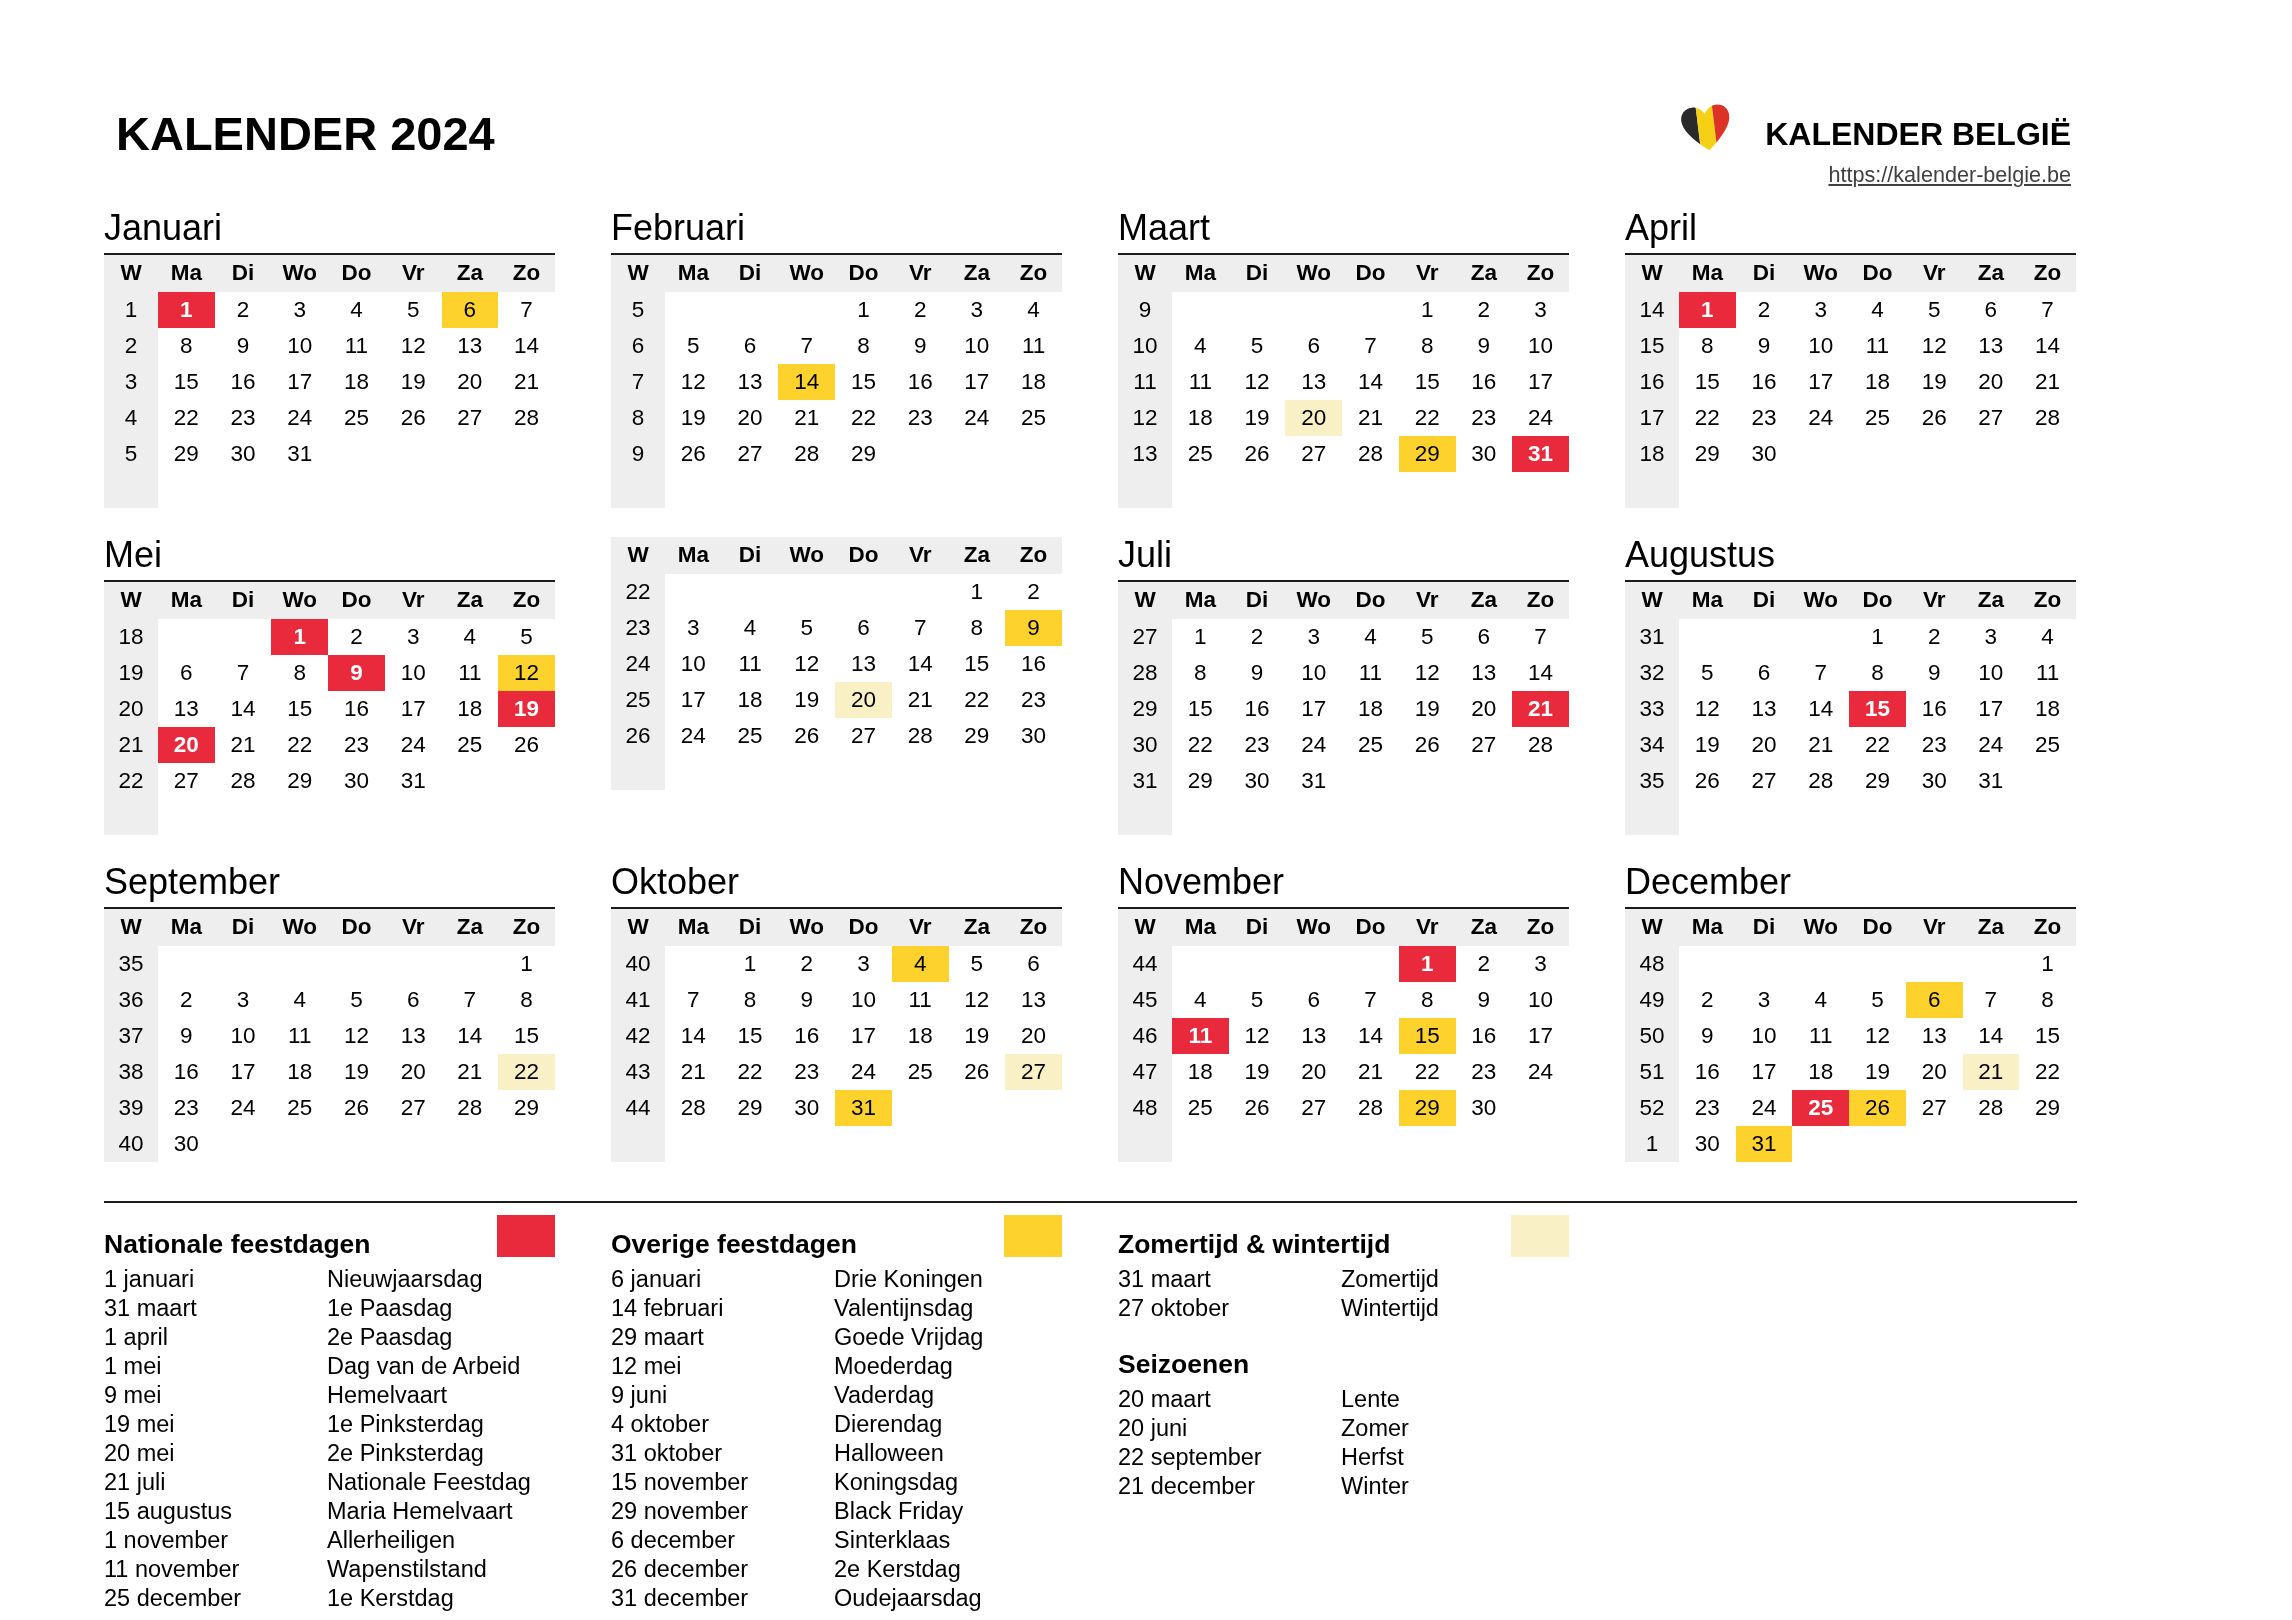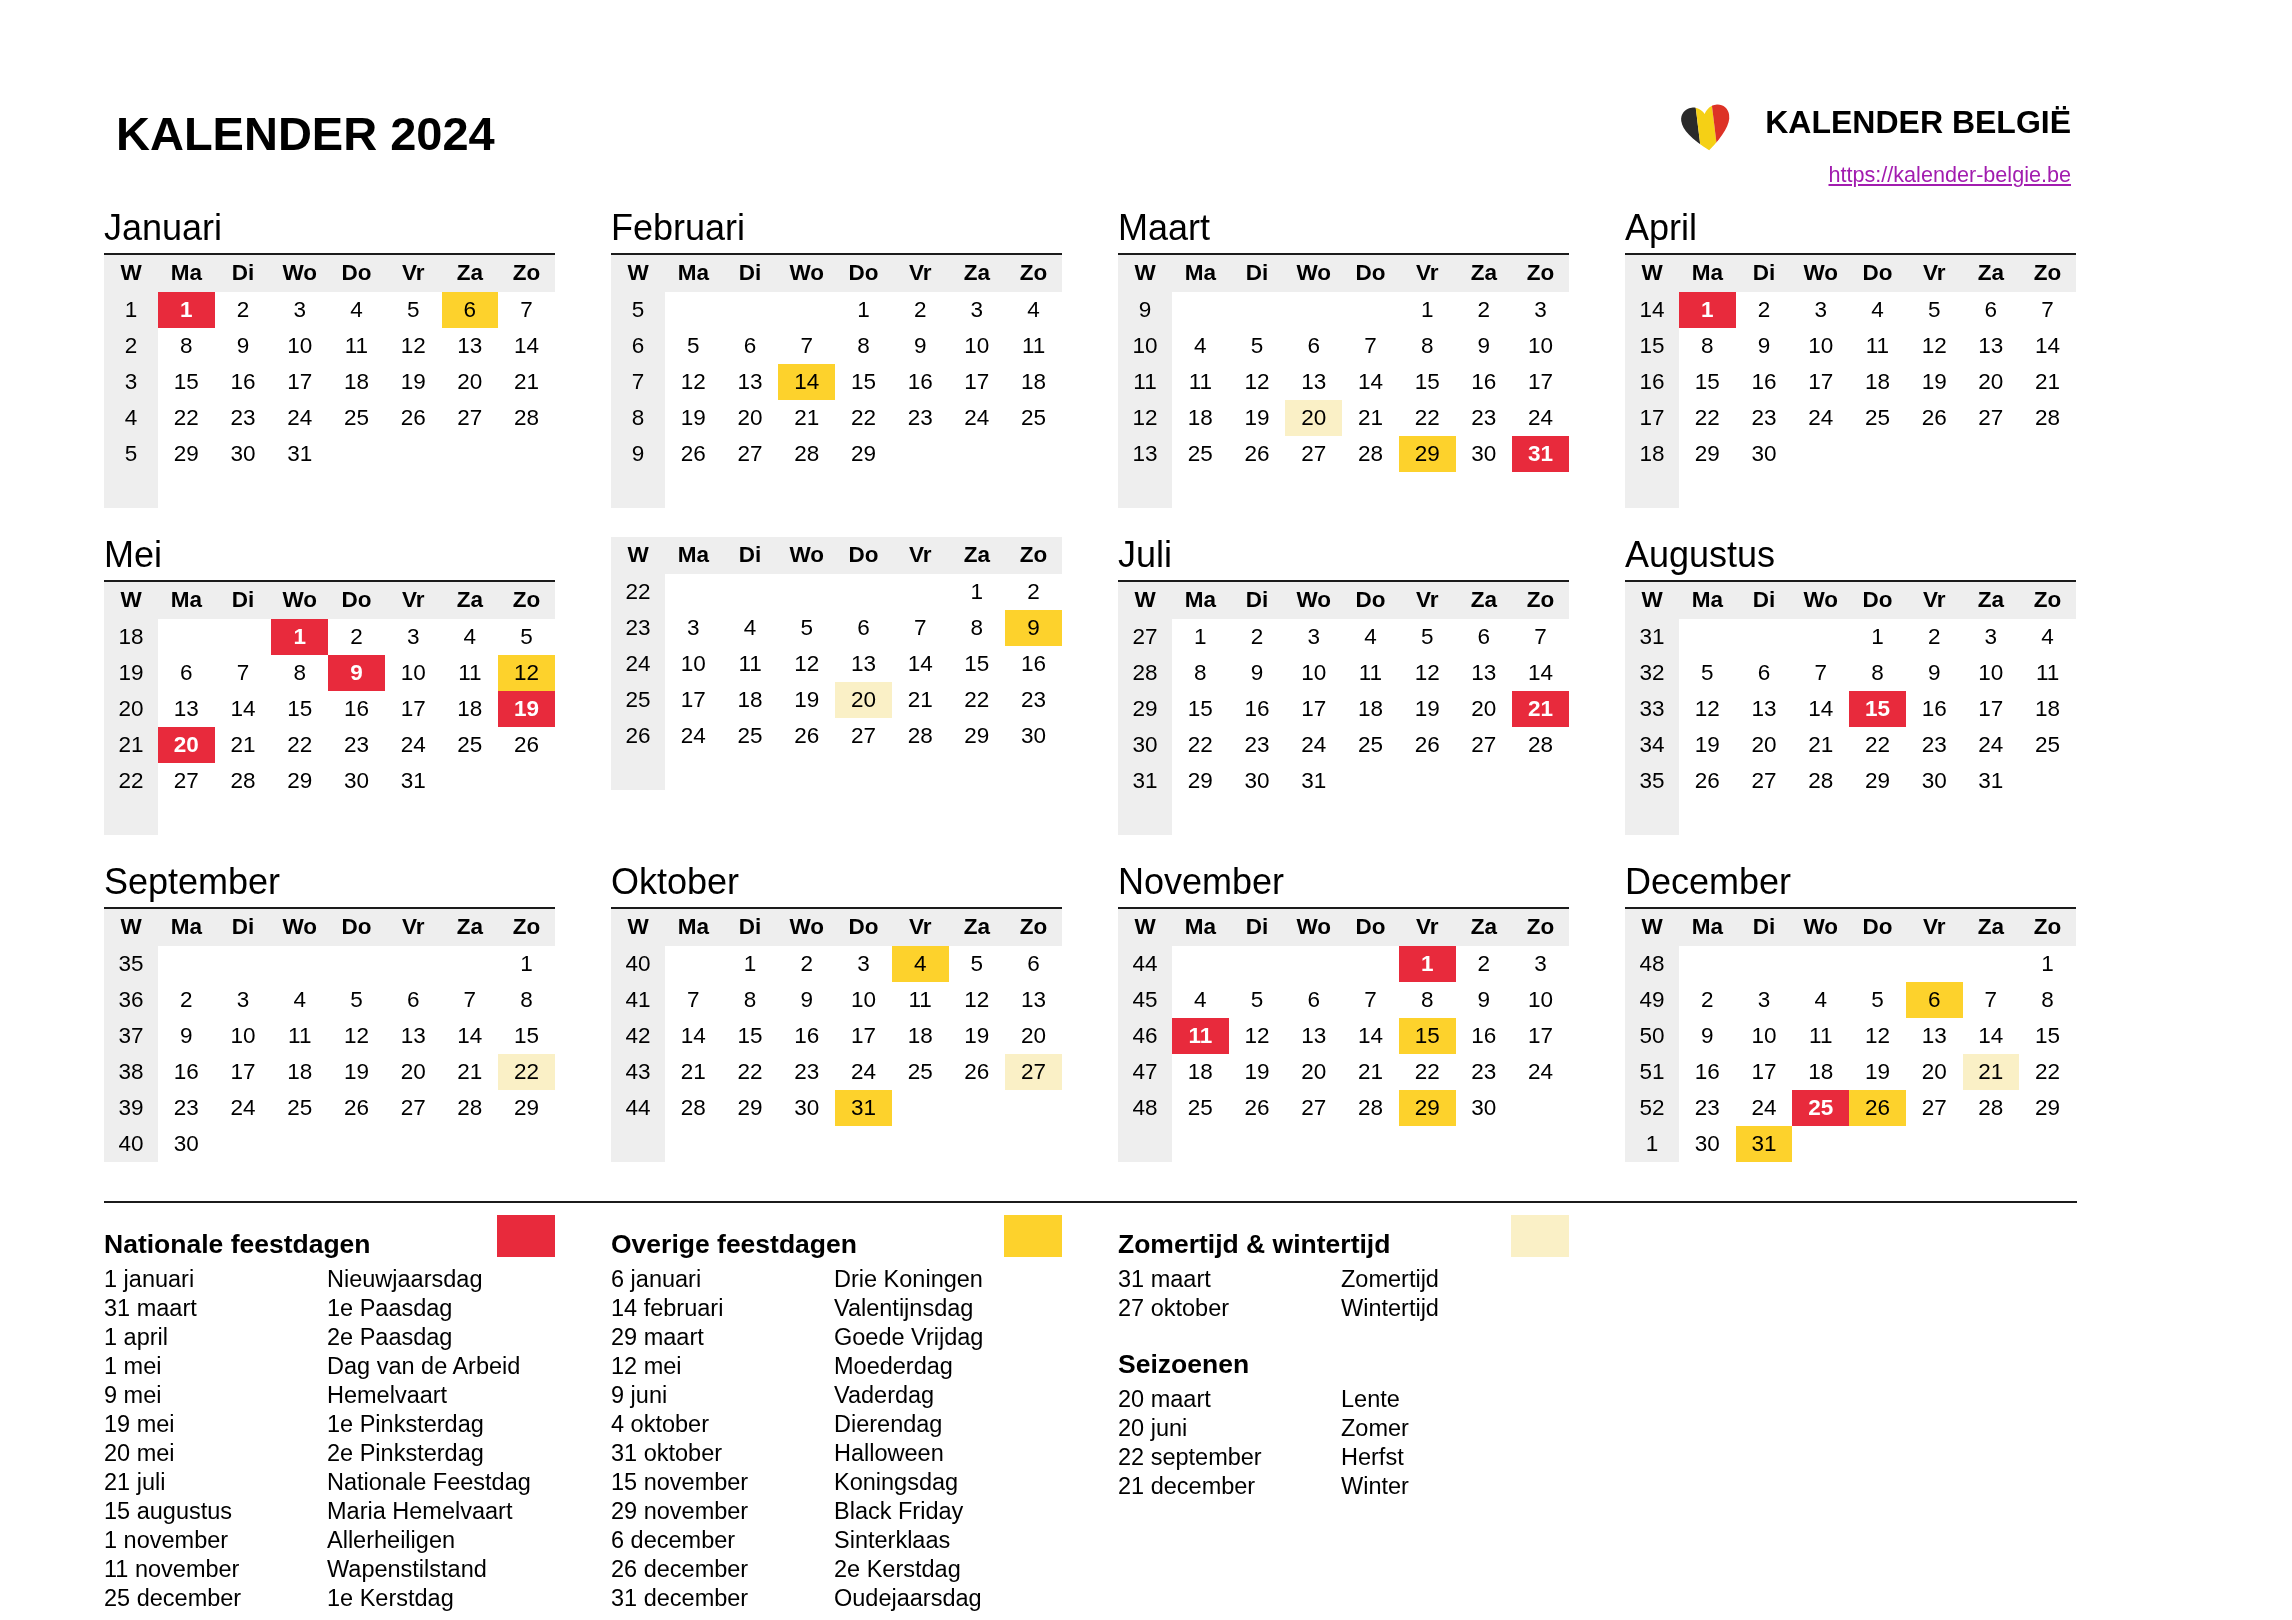--- a/index.html
+++ b/index.html
@@ -5,25 +5,25 @@
   html,body{margin:0;padding:0}
   body{
     width:2293px;height:1620px;background:#ffffff;color:#000;
     font-family:"Liberation Sans", sans-serif;position:relative;overflow:hidden;
   }
   .page{width:1973px;margin-left:104px;padding-top:98px}
 
   
   h1{font-size:47px;line-height:1;margin:12px;font-weight:bold}
   .brand{position:absolute;top:104px;right:222px;text-align:right}
-  .brand-top{display:flex;align-items:flex-start;justify-content:flex-end;gap:31px}
+  .brand-top{display:flex;align-items:flex-end;justify-content:flex-end;gap:31px}
   .heart{display:inline-block}
   .heart svg{display:block;transform:rotate(-7deg)}
   .brand-name{font-size:32px;font-weight:bold;white-space:nowrap}
-  .brand-url{display:block;font-size:21.6px;color:#a21caf;text-decoration:underline;margin-top:8.8px}
+  .brand-url{display:block;font-size:21.6px;color:#404040;text-decoration:underline;margin-top:8.8px}
 
   
   .months{margin-top:53px;display:grid;grid-template-columns:repeat(4,451px);column-gap:56px;row-gap:29px}
   .month-title{font-size:36px;font-weight:normal;line-height:1;margin:0;padding-bottom:6.9px;border-bottom:2.9px solid #1b1b1b}
   table{border-collapse:collapse;table-layout:fixed;width:451px}
   th,td{padding:0;text-align:center;vertical-align:middle;height:36px;font-size:22.5px}
   th{background:var(--gray,#eee);font-weight:bold;height:37px}
   th:first-child{width:54px}
   td.wcol{width:54px;background:var(--gray,#eee)}
   td.red{background:var(--red,#e82a3c);color:#fff;font-weight:bold}

